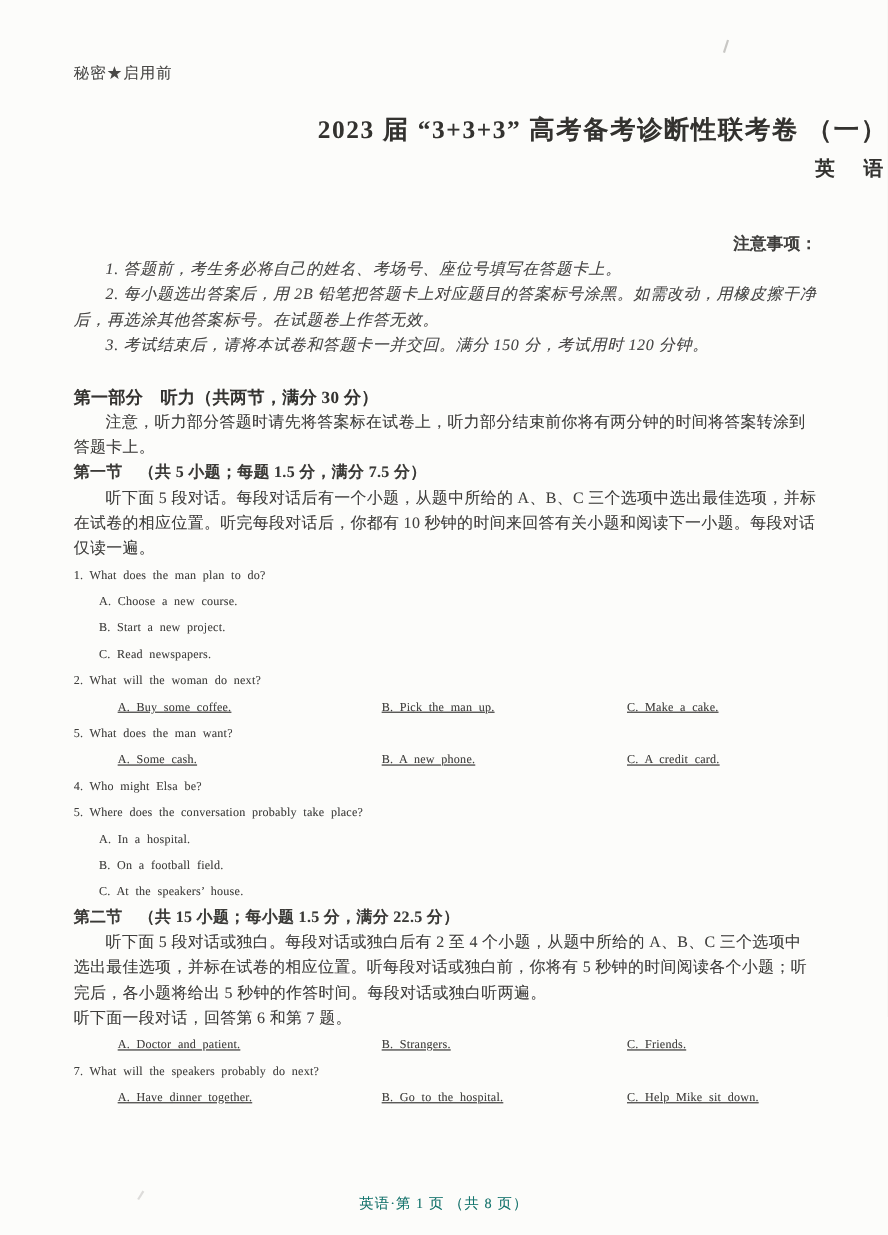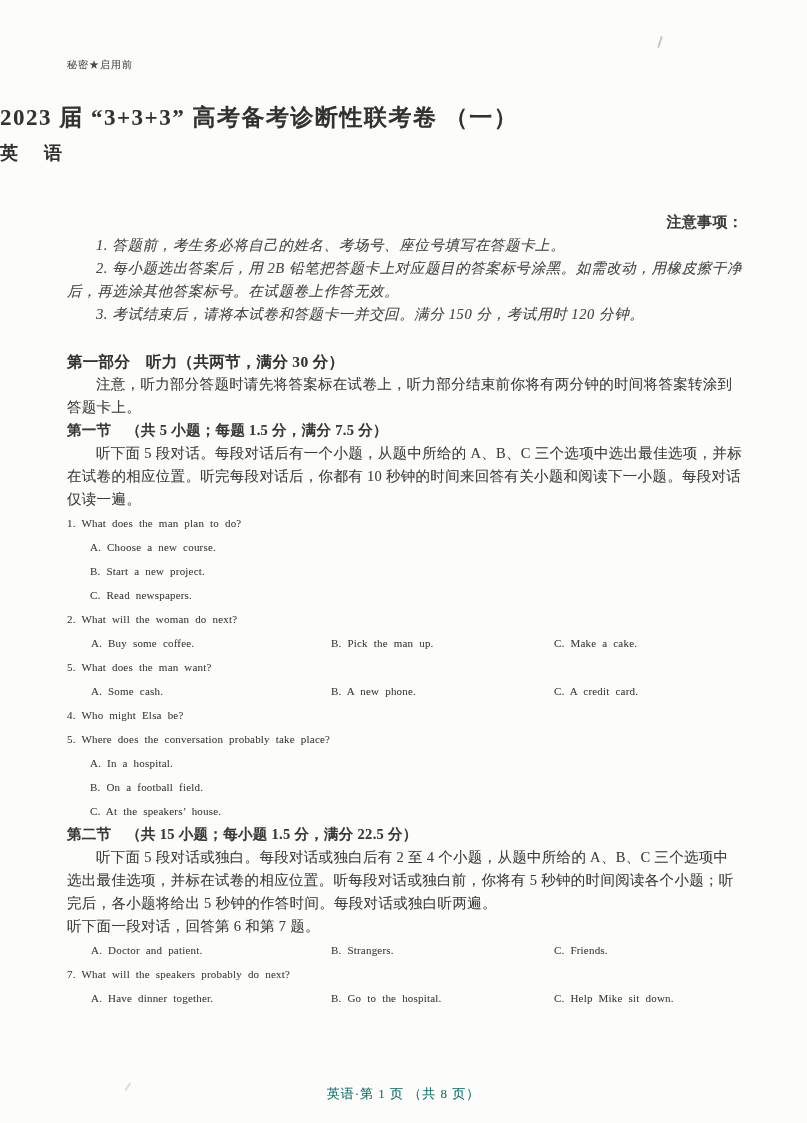--- a/index.html
+++ b/index.html
@@ -9,23 +9,23 @@
     font-family:"Liberation Serif","DejaVu Serif",serif;
   }
   .page{
     position:relative;width:807px;height:1123px;overflow:hidden;
     background:#fcfcfa;
     color:#3f3e3c;
     text-shadow:0 0 0.5px rgba(90,90,90,.35);
   }
   .security{
     position:absolute;left:67px;top:58px;
-    font-size:10px;letter-spacing:1px;color:#4a4947;
+    font-size:14px;letter-spacing:1px;color:#4a4947;
   }
-  .titles{position:absolute;top:102px;left:0;right:0;text-align:left;}
+  .titles{position:absolute;top:102px;left:0;right:0;text-align:right;}
   .exam-title{
     font-size:23px;font-weight:bold;letter-spacing:1.5px;color:#33322f;
   }
   .exam-subject{
     font-size:18px;font-weight:bold;margin-top:8px;letter-spacing:4px;color:#33322f;
   }
   .content{
     position:absolute;left:67px;top:211px;width:676px;
     font-size:14.5px;line-height:23px;letter-spacing:.3px;
   }
@@ -38,21 +38,21 @@
     font-weight:bold;font-size:15.5px;margin-top:24px;color:#343330;
   }
   .para{text-indent:2em;}
   .sec-heading{font-weight:600;color:#3a3936;}
   .lead-line{text-indent:0;}
   .question{font-size:11px;line-height:24px;word-spacing:3px;letter-spacing:.2px;}
   .opts-stacked{margin-left:23px;}
   .opts-stacked > div{line-height:24px;}
   .opts-inline{
     display:grid;grid-template-columns:240px 223px 1fr;
-    margin-left:24px;line-height:24px;
+    margin-left:40px;line-height:24px;text-decoration:underline;
   }
   .footer{
     position:absolute;top:1037px;left:0;right:0;text-align:center;
     font-size:13px;color:#0f766e;letter-spacing:1px;margin-top:48px;
   }
   .artifact{position:absolute;background:#c8c7c4;}
   .artifact.tick-tr{left:659px;top:36px;width:1.5px;height:12px;transform:rotate(18deg);}
   .artifact.tick-bl{left:127px;top:1082px;width:1.5px;height:9px;transform:rotate(32deg);opacity:.6;}
 </style>
 </head>

